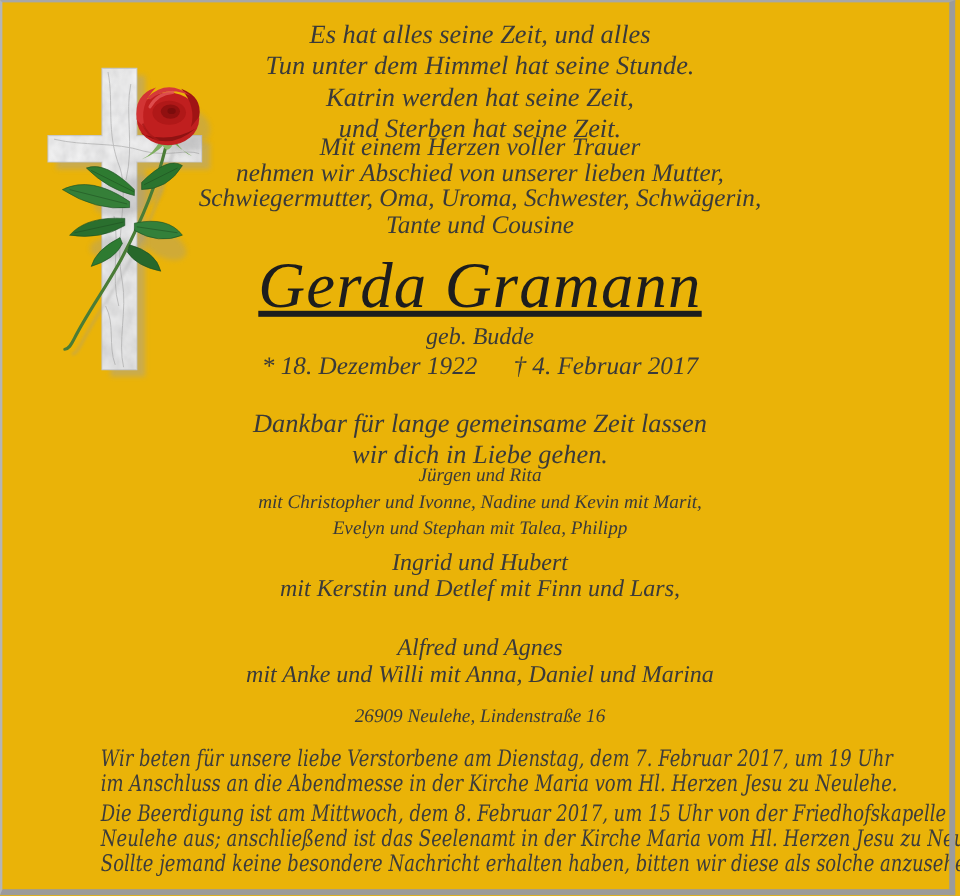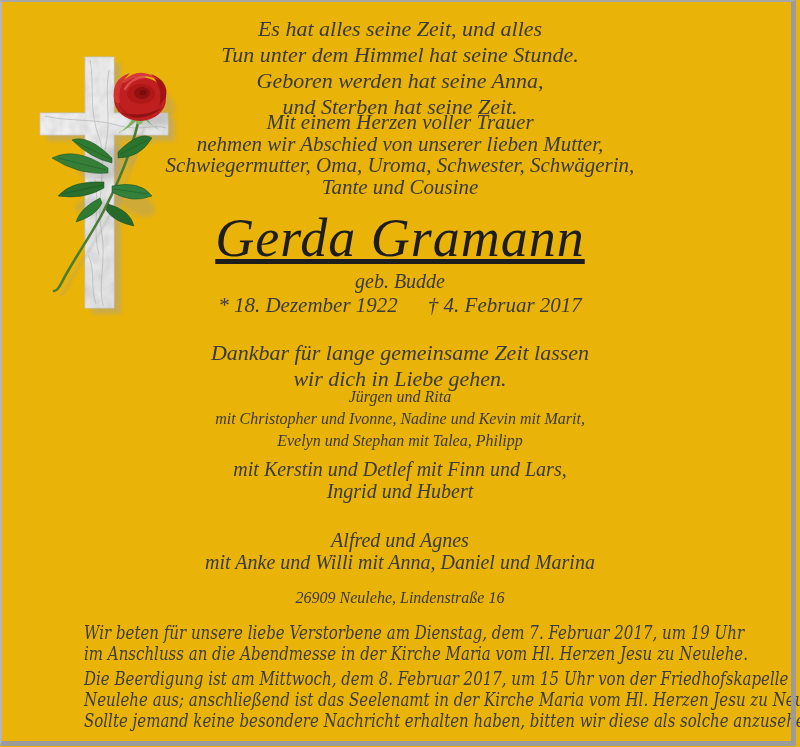--- a/index.html
+++ b/index.html
@@ -111,21 +111,21 @@
       <ellipse cx="142" cy="93" rx="8" ry="6" fill="#911010"></ellipse>
       <ellipse cx="143" cy="92.5" rx="3.5" ry="2.6" fill="#7b0c0c"></ellipse>
       <path d="M125,89 Q131,78 144,77" stroke="#e25555" stroke-width="2.6" fill="none" opacity="0.85" stroke-linecap="round"></path>
       <path d="M119,103 Q122,112 132,117" stroke="#a81818" stroke-width="1.6" fill="none" opacity="0.8"></path>
     </g>
   </svg>
 
   <div class="blk quote">
     <div class="ln">Es hat alles seine Zeit, und alles</div>
     <div class="ln">Tun unter dem Himmel hat seine Stunde.</div>
-    <div class="ln">Geboren werden hat seine Anna,</div>
+    <div class="ln">Katrin werden hat seine Zeit,</div>
     <div class="ln">und Sterben hat seine Zeit.</div>
   </div>
 
   <div class="blk intro">
     <div class="ln">Mit einem Herzen voller Trauer</div>
     <div class="ln">nehmen wir Abschied von unserer lieben Mutter,</div>
     <div class="ln">Schwiegermutter, Oma, Uroma, Schwester, Schwägerin,</div>
     <div class="ln">Tante und Cousine</div>
   </div>
 
@@ -140,22 +140,22 @@
     <div class="ln">Dankbar für lange gemeinsame Zeit lassen</div>
     <div class="ln">wir dich in Liebe gehen.</div>
   </div>
 
   <div class="blk fam1">
     <div class="ln">Jürgen und Rita</div>
     <div class="ln">mit Christopher und Ivonne, Nadine und Kevin mit Marit,</div>
     <div class="ln">Evelyn und Stephan mit Talea, Philipp</div>
   </div>
   <div class="blk fam2">
+    <div class="ln">Ingrid und Hubert</div>
     <div class="ln">mit Kerstin und Detlef mit Finn und Lars,</div>
-    <div class="ln">Ingrid und Hubert</div>
   </div>
   <div class="blk fam3">
     <div class="ln">Alfred und Agnes</div>
     <div class="ln">mit Anke und Willi mit Anna, Daniel und Marina</div>
   </div>
 
   <div class="blk address">26909 Neulehe, Lindenstraße 16</div>
 
   <div class="blk narrow mass">
     <div class="ln">Wir beten für unsere liebe Verstorbene am Dienstag, dem 7. Februar 2017, um 19 Uhr</div>

